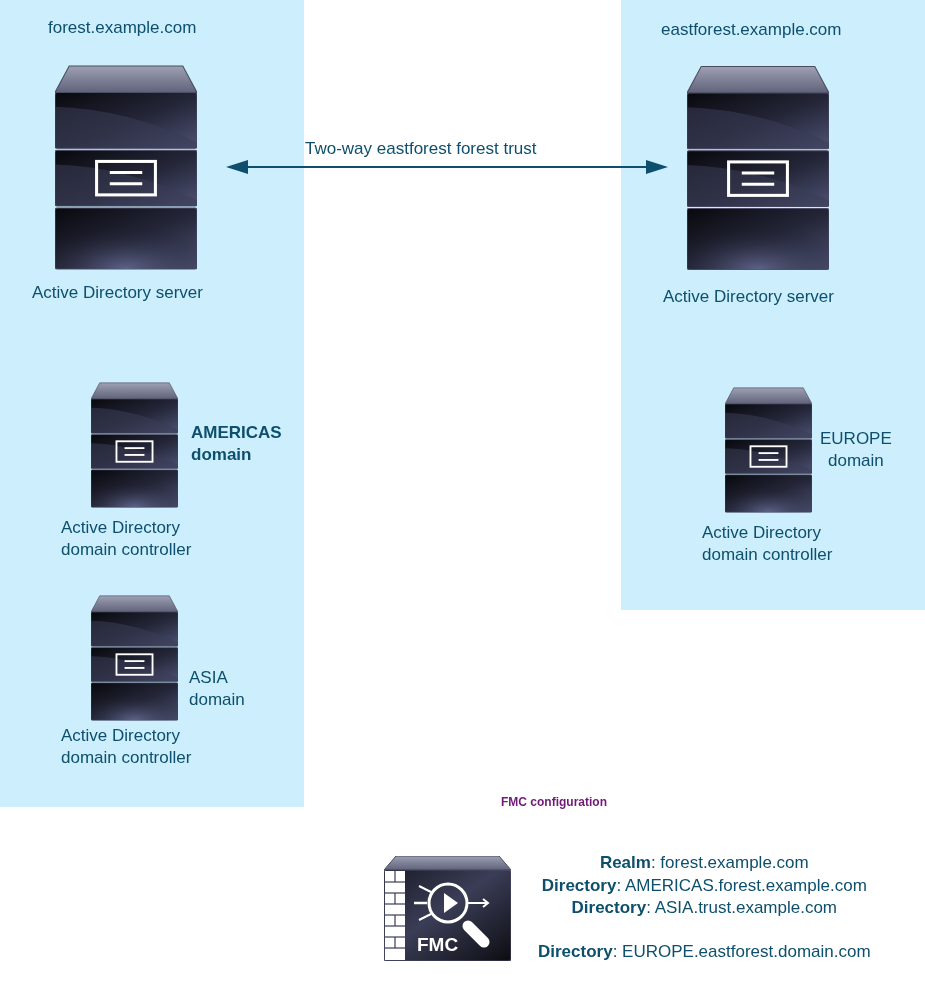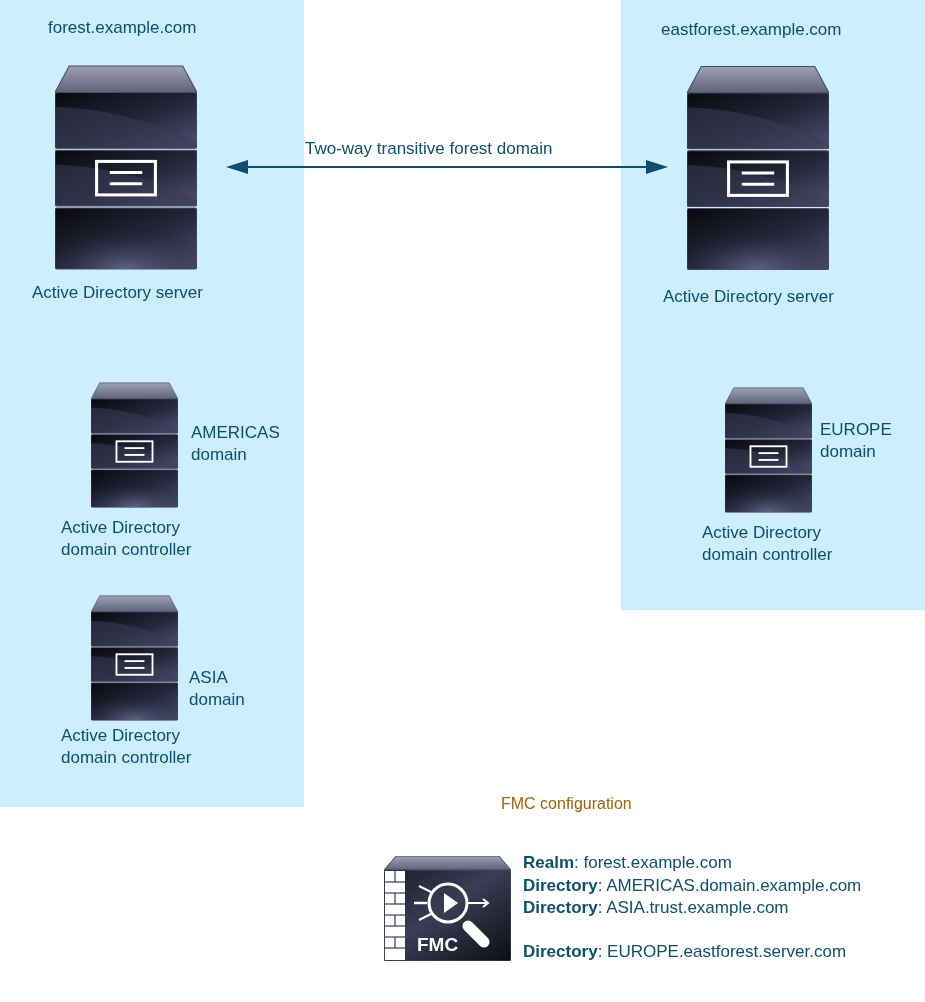--- a/index.html
+++ b/index.html
@@ -6,21 +6,21 @@
   body {
     width: 925px; height: 1002px; position: relative; overflow: hidden;
     background: #ffffff;
     font-family: "Liberation Sans", "DejaVu Sans", sans-serif;
     color: #0d4f6c;
   }
   .panel { position: absolute; background: #cdeffd; }
   .txt { position: absolute; font-size: 17px; line-height: 22px; color: #0d4f6c; white-space: nowrap; }
   .server { position: absolute; }
   .arrow { position: absolute; }
-  .fmc-title { position: absolute; font-size: 16px; font-weight: normal; color: #a16207; }
+  .fmc-title { position: absolute; font-size: 12px; font-weight: bold; color: #701a75; }
   .cfg { position: absolute; font-size: 17px; line-height: 22.5px; color: #0d4f6c; white-space: nowrap; }
   .cfg b { font-weight: bold; }
 </style>
 </head>
 <body>
 
 <svg width="0" height="0" style="position:absolute">
   <defs>
     <linearGradient id="capGrad" x1="0" y1="0" x2="0" y2="1">
       <stop offset="0" stop-color="#9ea1b4"></stop>
@@ -56,21 +56,21 @@
 
 <div class="txt" style="left:48px;top:17px;">forest.example.com</div>
 <svg class="server" style="left:55px;top:65px;" width="142" height="205">
     <use href="#srv"></use>
   </svg>
 <div class="txt" style="left:32px;top:282px;">Active Directory server</div>
 
 <svg class="server" style="left:91px;top:382px;" width="87" height="126">
     <use href="#srv"></use>
   </svg>
-<div class="txt" style="left:191px;top:422px;">
+<div class="txt" style="left:191px;top:422px;font-weight:bold;">
   <div>AMERICAS</div>
   <div>domain</div>
 </div>
 <div class="txt" style="left:61px;top:517px;">
   <div>Active Directory</div>
   <div>domain controller</div>
 </div>
 
 <svg class="server" style="left:91px;top:595px;" width="87" height="126">
     <use href="#srv"></use>
@@ -86,30 +86,30 @@
 
 <div class="txt" style="left:661px;top:19px;">eastforest.example.com</div>
 <svg class="server" style="left:687px;top:65px;" width="142" height="206">
     <use href="#srv"></use>
   </svg>
 <div class="txt" style="left:663px;top:286px;">Active Directory server</div>
 
 <svg class="server" style="left:725px;top:387px;" width="87" height="126">
     <use href="#srv"></use>
   </svg>
-<div class="txt" style="left:820px;top:419px;">
+<div class="txt" style="left:820px;top:428px;text-align:center;">
   <div>EUROPE</div>
   <div>domain</div>
 </div>
 <div class="txt" style="left:702px;top:522px;">
   <div>Active Directory</div>
   <div>domain controller</div>
 </div>
 
-<div class="txt" style="left:305px;top:138px;">Two-way transitive forest domain</div>
+<div class="txt" style="left:305px;top:138px;">Two-way eastforest forest trust</div>
 <svg class="arrow" style="left:224px;top:158px;" width="446" height="18">
   <line x1="18" y1="9" x2="428" y2="9" stroke="#0d4f6c" stroke-width="2"></line>
   <polygon points="2,9 24,2 24,16" fill="#0d4f6c"></polygon>
   <polygon points="444,9 422,2 422,16" fill="#0d4f6c"></polygon>
 </svg>
 
 <div class="fmc-title" style="left:501px;top:795px;">FMC configuration</div>
 
 <svg style="position:absolute;left:384px;top:856px;" width="127" height="105" viewBox="0 0 127 105">
   <defs>
@@ -139,19 +139,19 @@
   <polygon points="60,37 74,47 60,57" fill="#ffffff"></polygon>
   <line x1="30" y1="47" x2="43" y2="47" stroke="#ffffff" stroke-width="2.5"></line>
   <line x1="35" y1="30" x2="47" y2="36" stroke="#ffffff" stroke-width="2"></line>
   <line x1="35" y1="64" x2="47" y2="58" stroke="#ffffff" stroke-width="2"></line>
   <line x1="84" y1="47" x2="104" y2="47" stroke="#ffffff" stroke-width="2"></line>
   <polyline points="99,43 104,47 99,51" fill="none" stroke="#ffffff" stroke-width="2"></polyline>
   <line x1="84" y1="70" x2="100" y2="86" stroke="#ffffff" stroke-width="11" stroke-linecap="round"></line>
   <text x="33" y="95" font-family="Liberation Sans, sans-serif" font-weight="bold" font-size="19" fill="#ffffff">FMC</text>
 </svg>
 
-<div class="cfg" style="left:523px;top:852px;">
+<div class="cfg" style="left:538px;top:852px;text-align:center;">
   <div><b>Realm</b>: <span>forest.example.com</span></div>
-  <div><b>Directory</b>: <span>AMERICAS.domain.example.com</span></div>
+  <div><b>Directory</b>: <span>AMERICAS.forest.example.com</span></div>
   <div><b>Directory</b>: <span>ASIA.trust.example.com</span></div>
   <div style="height:21px;"></div>
-  <div><b>Directory</b>: <span>EUROPE.eastforest.server.com</span></div>
+  <div><b>Directory</b>: <span>EUROPE.eastforest.domain.com</span></div>
 </div>
 
 </body></html>

